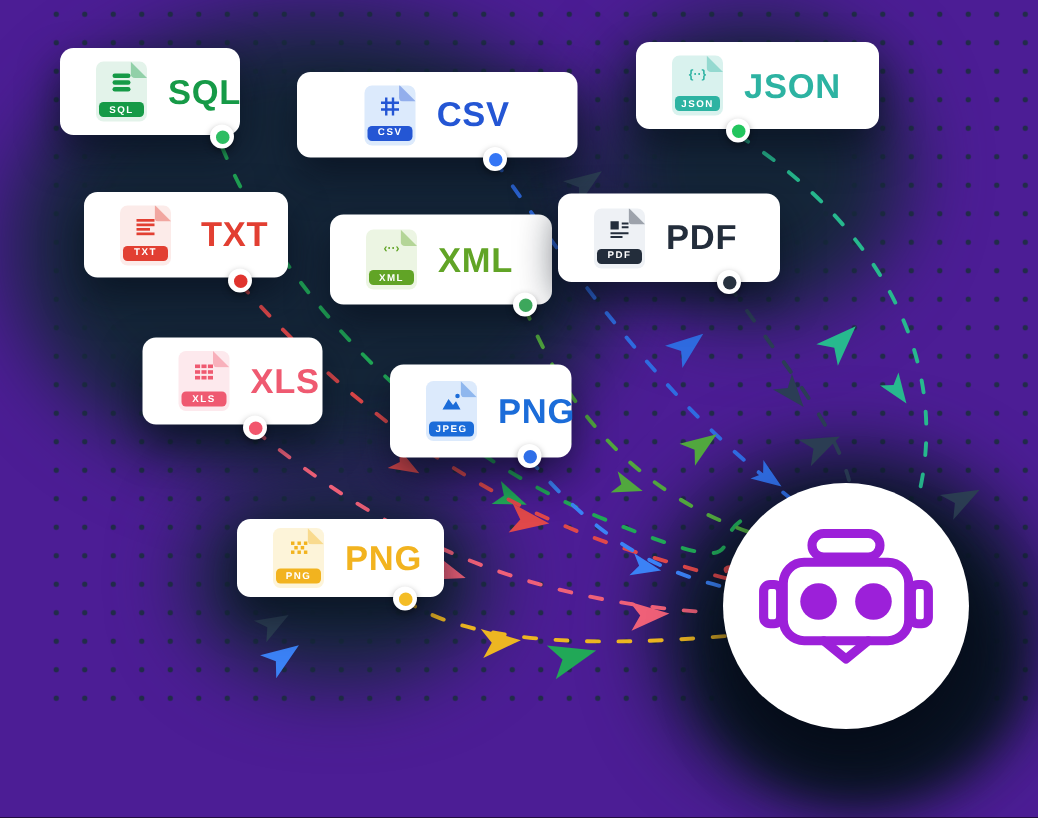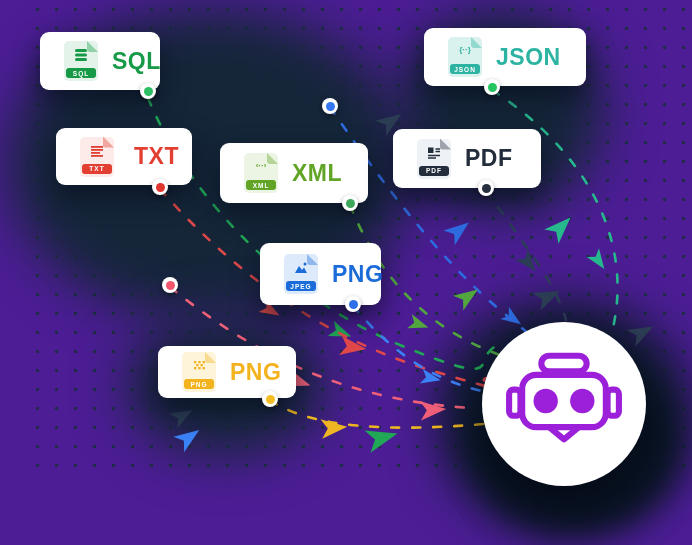--- a/index.html
+++ b/index.html
@@ -40,21 +40,21 @@
   .bot-circle{position:absolute;left:482px;top:322px;width:164px;height:164px;background:#fff;
         border-radius:50%;display:flex;align-items:center;justify-content:center;
         box-shadow:0 20px 45px rgba(4,10,22,.9);}
   .bot-icon{width:122px;height:122px;margin-top:-6px;}
   
   .c-sql {left:40px; top:32px; width:120px;height:58px;}
   .c-csv {left:198px;top:48px; width:187px;height:57px;}
   .c-json{left:424px;top:28px; width:162px;height:58px;}
   .c-txt {left:56px; top:128px;width:136px;height:57px;gap:20px;}
   .c-xml {left:220px;top:143px;width:148px;height:60px;}
-  .c-pdf {left:393px;top:129px;width:148px;height:59px;}
+  .c-pdf {left:372px;top:129px;width:148px;height:59px;}
   .c-xls {left:95px; top:225px;width:120px;height:58px;}
   .c-pngb{left:260px;top:243px;width:121px;height:62px;}
   .c-pngy{left:158px;top:346px;width:138px;height:52px;}
 </style>
 </head>
 <body>
 
 <div class="stage" style="background: #4c1d95; --dots: #1d2e42;">
 
   <div class="grid"></div>
@@ -122,20 +122,30 @@
       <svg class="glyph" viewBox="0 0 16 16">
         <rect x="2" y="2" width="12" height="3" rx="1.5" fill="currentColor"></rect>
         <rect x="2" y="6.5" width="12" height="3" rx="1.5" fill="currentColor"></rect>
         <rect x="2" y="11" width="12" height="3" rx="1.5" fill="currentColor"></rect>
       </svg>
       <span class="fbadge">SQL</span>
     </span>
     <span class="label">SQL</span>
   </div>
 
+  <div class="card c-csv center" style="--accent: #2456d4; --tint: #dceafc;">
+    <span class="file">
+      <span class="fold"></span>
+      <svg class="glyph" viewBox="0 0 16 16">
+        <path d="M2 5.5 H14 M2 10 H14 M5.5 2 V14 M10 2 V14" stroke="currentColor" stroke-width="1.6" fill="none"></path>
+      </svg>
+      <span class="fbadge">CSV</span>
+    </span>
+    <span class="label">CSV</span>
+  </div>
 
   <div class="card c-json" style="--accent: #2db3a2; --tint: #d9f2ee;">
     <span class="file">
       <span class="fold"></span>
       <span class="glyph-text">{··}</span>
       <span class="fbadge">JSON</span>
     </span>
     <span class="label">JSON</span>
   </div>
 
@@ -167,20 +177,38 @@
       <span class="fold"></span>
       <svg class="glyph" viewBox="0 0 16 16">
         <rect x="2" y="2.5" width="5.5" height="5.5" fill="currentColor"></rect>
         <path d="M9.5 4 H14 M9.5 6.5 H14 M2 10.5 H14 M2 13 H10" stroke="currentColor" stroke-width="1.4" fill="none"></path>
       </svg>
       <span class="fbadge">PDF</span>
     </span>
     <span class="label">PDF</span>
   </div>
 
+  <div class="card c-xls" style="--accent: #ef5a71; --tint: #fde9ed;">
+    <span class="file">
+      <span class="fold"></span>
+      <svg class="glyph" viewBox="0 0 16 16">
+        <rect x="2" y="3" width="3.4" height="2.4" fill="currentColor"></rect>
+          <rect x="6.3" y="3" width="3.4" height="2.4" fill="currentColor"></rect>
+          <rect x="10.6" y="3" width="3.4" height="2.4" fill="currentColor"></rect>
+        <rect x="2" y="6.8" width="3.4" height="2.4" fill="currentColor"></rect>
+          <rect x="6.3" y="6.8" width="3.4" height="2.4" fill="currentColor"></rect>
+          <rect x="10.6" y="6.8" width="3.4" height="2.4" fill="currentColor"></rect>
+        <rect x="2" y="10.6" width="3.4" height="2.4" fill="currentColor"></rect>
+          <rect x="6.3" y="10.6" width="3.4" height="2.4" fill="currentColor"></rect>
+          <rect x="10.6" y="10.6" width="3.4" height="2.4" fill="currentColor"></rect>
+      </svg>
+      <span class="fbadge">XLS</span>
+    </span>
+    <span class="label">XLS</span>
+  </div>
 
   <div class="card c-pngb" style="--accent: #1b6cd9; --tint: #dceafc;">
     <span class="file">
       <span class="fold"></span>
       <svg class="glyph" viewBox="0 0 16 16">
         <path d="M2 13 L6 6 L9 10 L11 7.5 L14 13 Z" fill="currentColor"></path>
         <circle cx="12" cy="4" r="1.5" fill="currentColor"></circle>
       </svg>
       <span class="fbadge">JPEG</span>
     </span>

